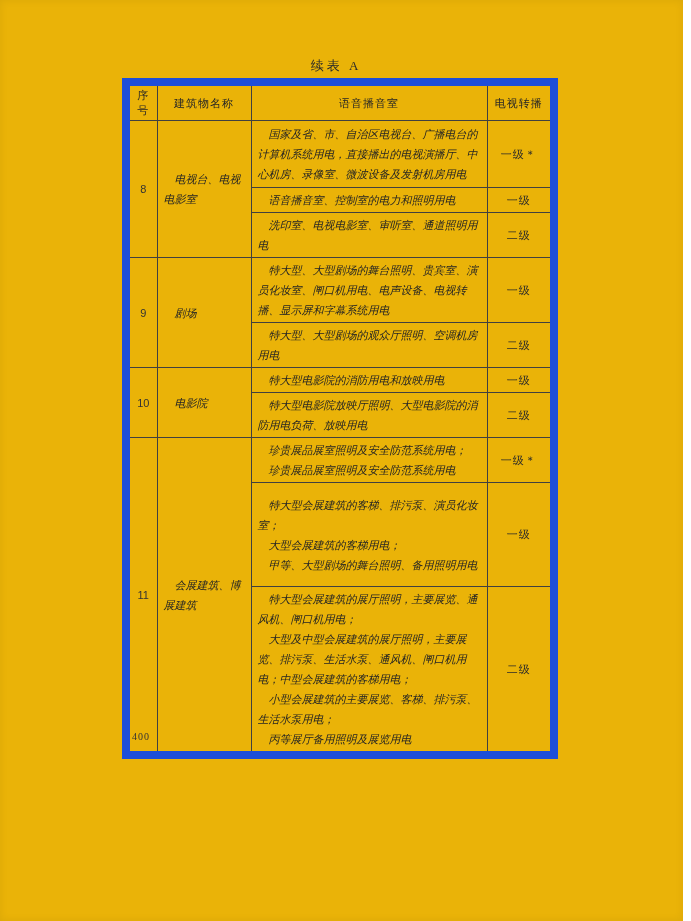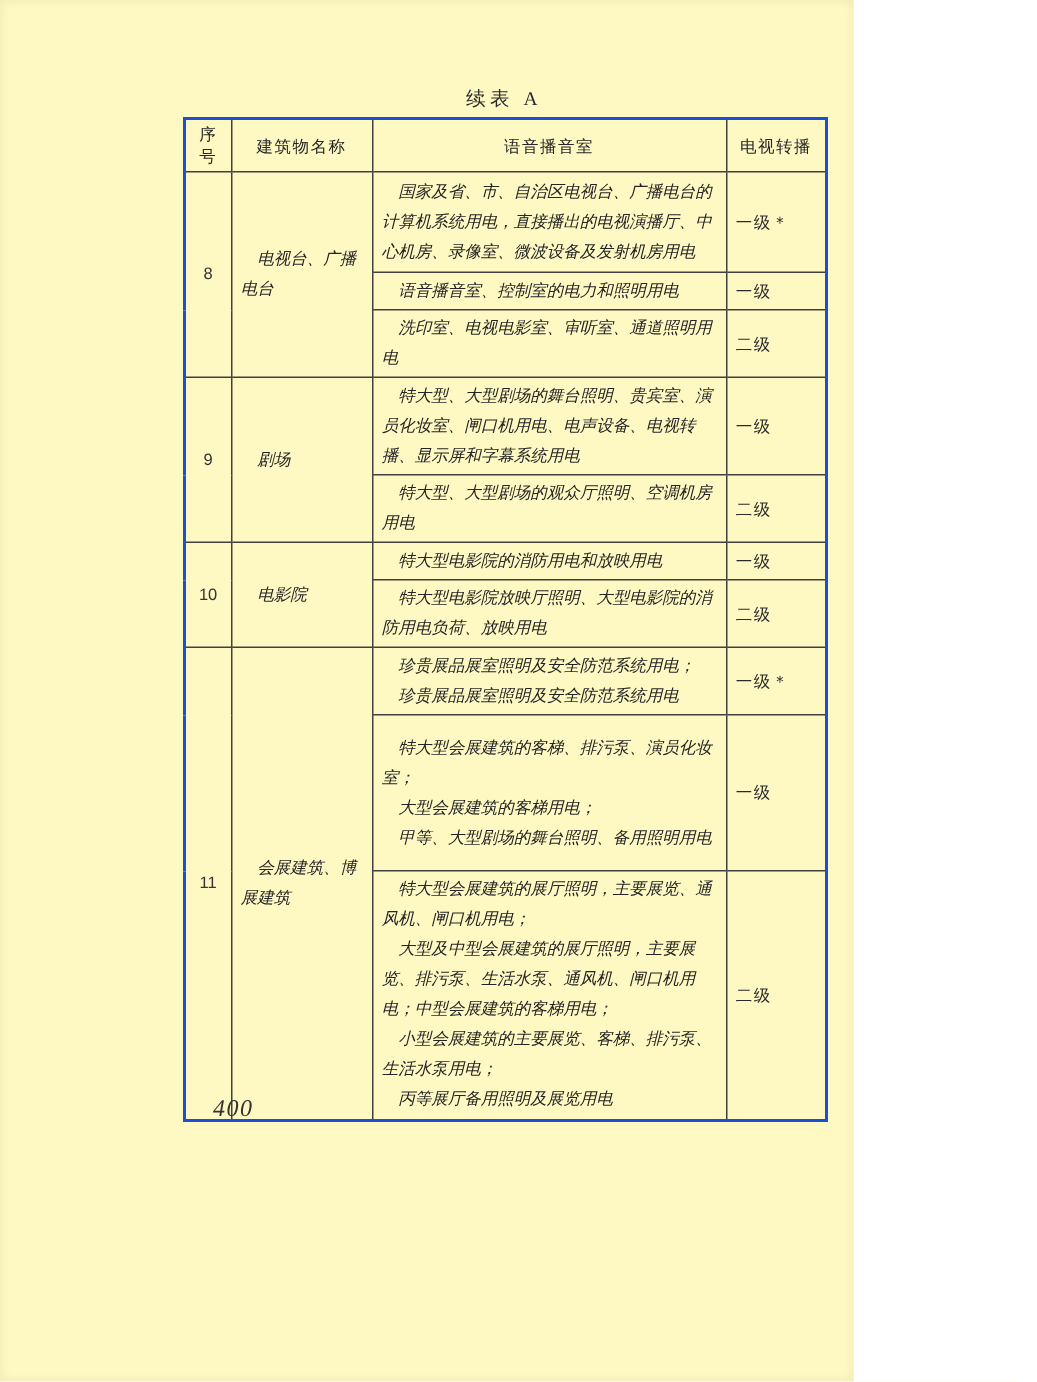--- a/index.html
+++ b/index.html
@@ -1,67 +1,65 @@
 <!DOCTYPE html>
 <html><head>
 <meta charset="utf-8">
 <style>
   html,body { margin:0; padding:0; background:#ffffff; }
   .sheet {
     position:relative;
-    width:569px; height:921px;
-    background:#fef9c3;
+    width:683px; height:921px;
+    background:#eab308;
     font-family:"Liberation Serif","DejaVu Serif",serif;
     color:#222222;
     box-shadow: inset 0 0 8px rgba(0,0,0,0.07);
     overflow:hidden;
   }
   .doc-title {
     position:absolute;
     left:122px; top:57px; width:428px;
     text-align:center;
     font-size:13px;
     letter-spacing:3px;
     color:#2a2a2a;
   }
   table.load-table {
     position:absolute;
     left:122px; top:78px;
     width:428px;
     border-collapse:collapse;
     table-layout:fixed;
-    border:2px solid #1d4ed8;
+    border:8px solid #1d4ed8;
   }
   table.load-table th,
   table.load-table td {
     border:1px solid #404040;
     font-size:11px;
     font-weight:normal;
     padding:2px 6px;
     vertical-align:middle;
     overflow:hidden;
   }
   th.hdr { height:21px; text-align:center; letter-spacing:1px; color:#262626; }
   td.num { text-align:center; font-family:"Liberation Sans","DejaVu Sans",sans-serif; font-size:10px; color:#333; }
   td.bld p, td.load p {
     margin:0;
     text-indent:11px;
     line-height:20px;
     color:#242424;
     font-style:italic;
   }
-  td.lvl { letter-spacing:1px; color:#2a2a2a; }
+  td.lvl { text-align:center; letter-spacing:1px; color:#2a2a2a; }
   .page-num {
     position:absolute;
     left:132px; top:731px;
-    font-style:italic;
-    font-size:16px;
+    font-size:10px;
     color:#333333;
     letter-spacing:1px;
-    margin-left:10px;
   }
 </style>
 </head>
 <body>
 
 <div class="sheet">
 
   <div class="doc-title">续表 A</div>
 
   <table class="load-table">
@@ -77,21 +75,21 @@
         <th class="hdr">建筑物名称</th>
         <th class="hdr">语音播音室</th>
         <th class="hdr">电视转播</th>
       </tr>
     </thead>
     <tbody>
 
       <tr style="height:67px">
         <td class="num" rowspan="3">8</td>
         <td class="bld" rowspan="3">
-          <p>电视台、广播电台</p>
+          <p>电视台、电视电影室</p>
         </td>
         <td class="load">
           <p>国家及省、市、自治区电视台、广播电台的计算机系统用电，直接播出的电视演播厅、中心机房、录像室、微波设备及发射机房用电</p>
         </td>
         <td class="lvl">一级＊</td>
       </tr>
       <tr style="height:25px">
         <td class="load">
           <p>语音播音室、控制室的电力和照明用电</p>
         </td>

